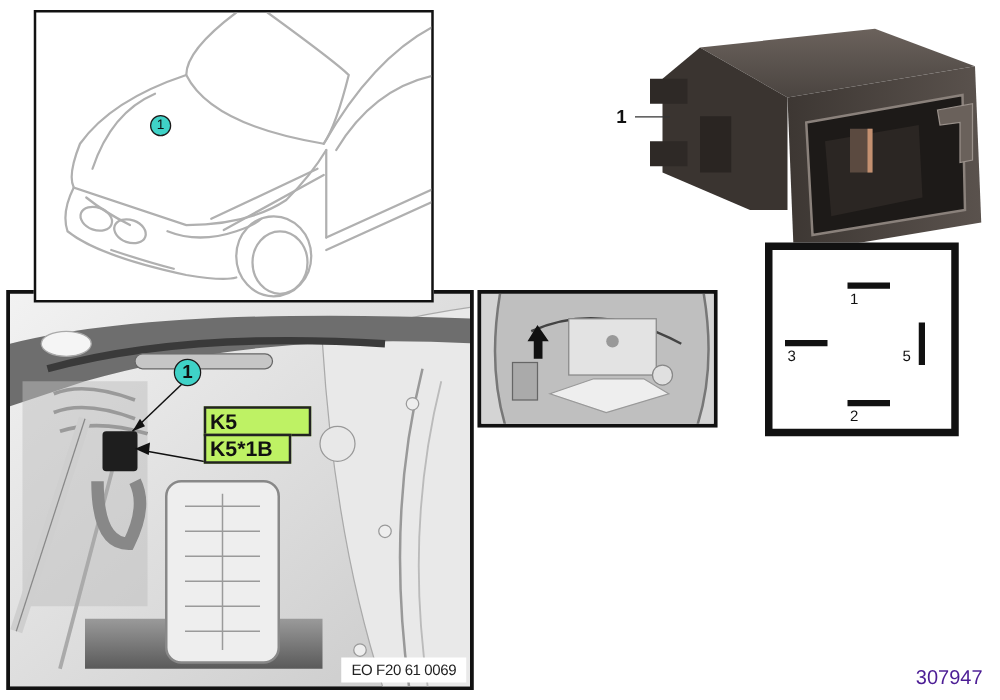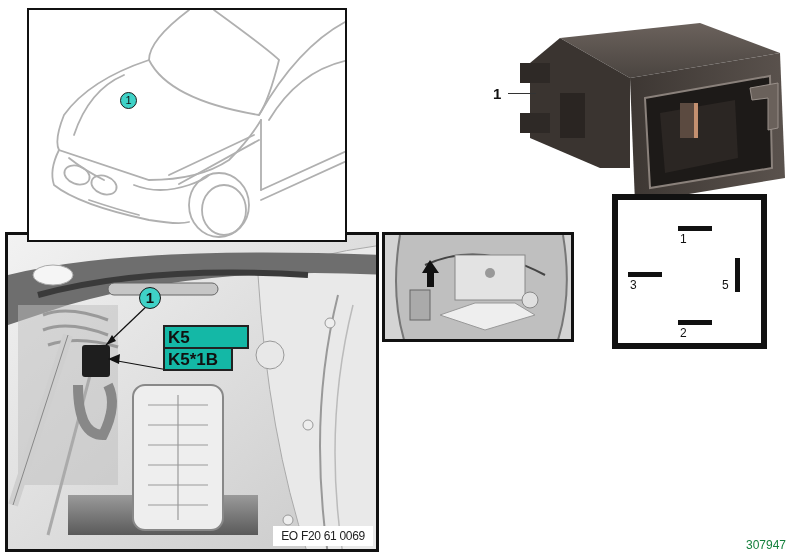--- a/index.html
+++ b/index.html
@@ -18,38 +18,38 @@
 
   
   .inset-panel { position:absolute; left:382px; top:232px; width:192px; height:110px;
                  border:3px solid #111; box-sizing:border-box; background:#cfcfcf; overflow:hidden; z-index:2; }
 
   .callout { position:absolute; width:22px; height:22px; border-radius:50%; background:#3fd2c7;
              border:1.5px solid #1a1a1a; box-sizing:border-box; color:#111; font-weight:bold;
              font-size:15px; line-height:19px; text-align:center; }
   .callout.small { width:17px; height:17px; font-size:11px; line-height:14px; font-weight:normal; border-width:1px; }
 
-  .label-box { position:absolute; background:#14b8a6; border:2px solid #222; box-sizing:border-box;
+  .label-box { position:absolute; background:#bef264; border:2px solid #222; box-sizing:border-box;
                font-weight:bold; font-size:17px; color:#111; padding-left:3px; height:24px; line-height:21px; }
 
   .eo-code { position:absolute; right:3px; bottom:3px; background:#fff; padding:3px 8px;
              font-size:12px; color:#222; letter-spacing:-0.3px; }
 
   
   .connector { position:absolute; left:520px; top:18px; width:280px; height:180px; }
   .part-label { position:absolute; left:493px; top:85px; font-weight:bold; font-size:15px; color:#111; }
   .part-leader { position:absolute; left:508px; top:93px; width:28px; height:1px; background:#333; }
 
   
   .pinout { position:absolute; left:612px; top:194px; width:155px; height:155px;
             border:6px solid #111; box-sizing:border-box; background:#fff; }
   .pin-bar { position:absolute; background:#111; }
   .pin-num { position:absolute; font-size:12px; color:#111; }
 
-  .doc-number { position:absolute; right:14px; bottom:8px; font-size:12px; color:#15803d; }
+  .doc-number { position:absolute; right:14px; bottom:8px; font-size:16px; color:#4c1d95; }
 </style>
 </head>
 <body>
 
 <div class="photo-panel">
   <svg width="374" height="320" viewBox="0 0 374 320">
     <defs>
       <linearGradient id="g1" x1="0" y1="0" x2="1" y2="1">
         <stop offset="0" stop-color="#f2f2f2"></stop>
           <stop offset="1" stop-color="#c9c9c9"></stop>

